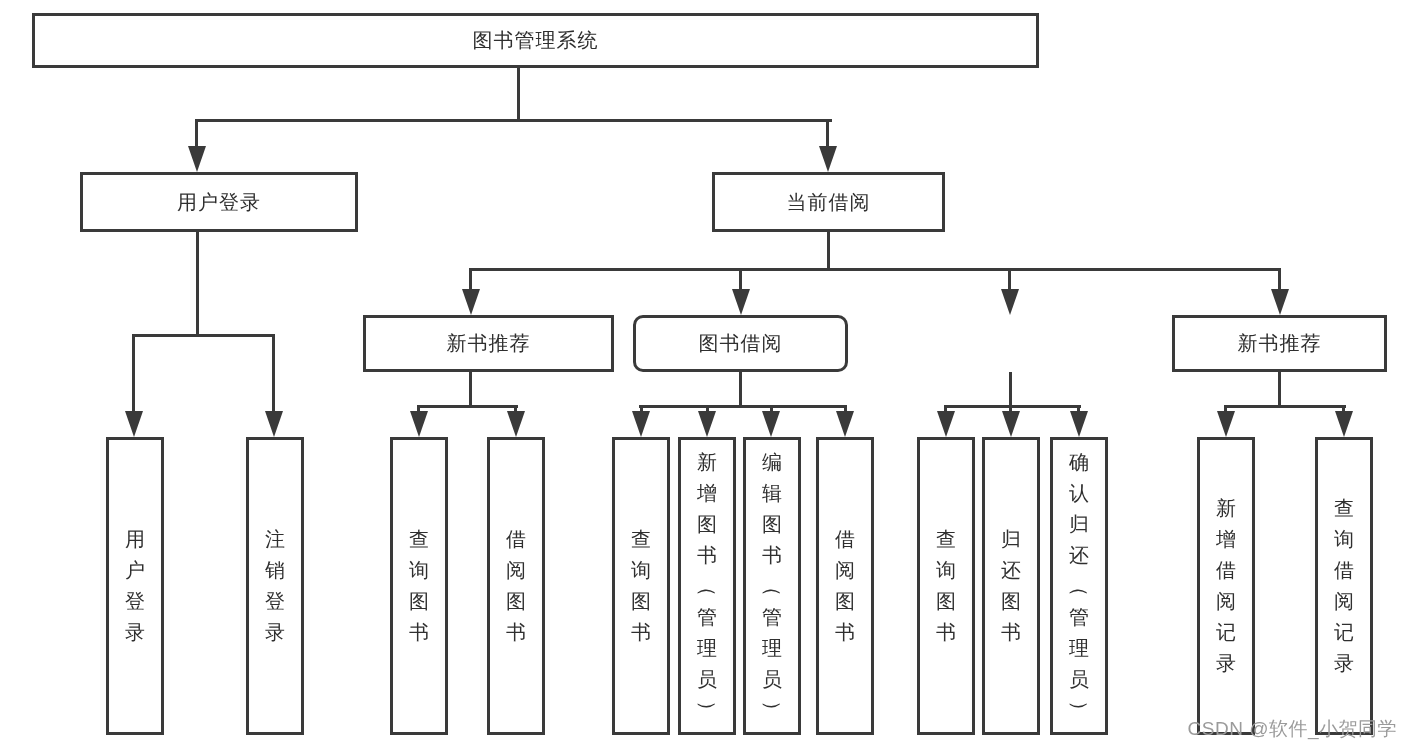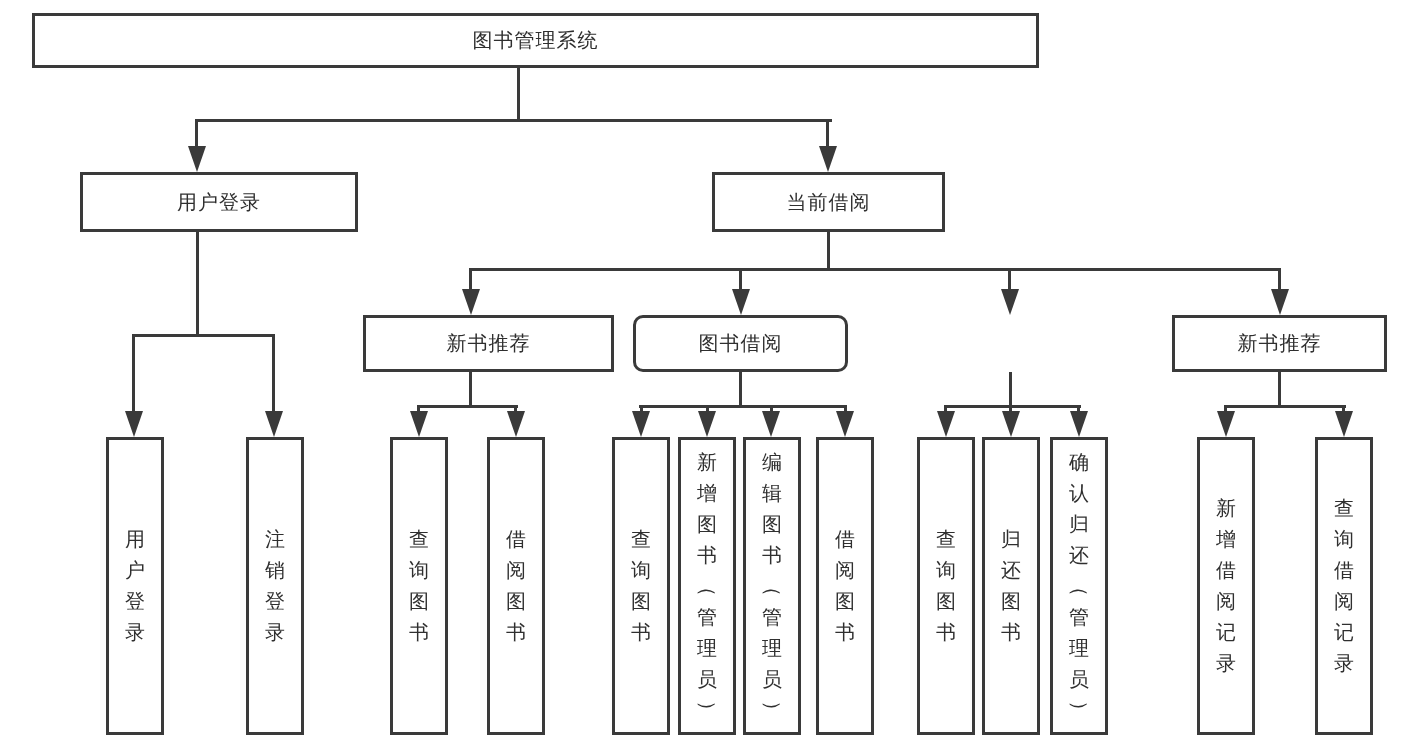--- a/index.html
+++ b/index.html
@@ -238,14 +238,15 @@
     <span class="v-text">
         <span class="v-char">查</span>
         <span class="v-char">询</span>
         <span class="v-char">借</span>
         <span class="v-char">阅</span>
         <span class="v-char">记</span>
         <span class="v-char">录</span>
       </span>
   </div>
 
+  <div class="watermark">CSDN @软件_小贺同学</div>
 
 </div>
 
 </body></html>

